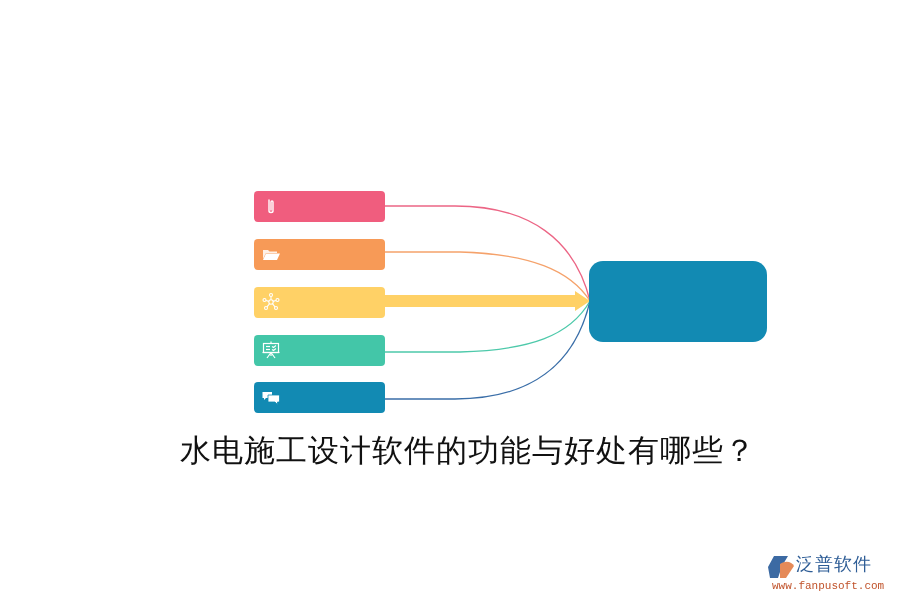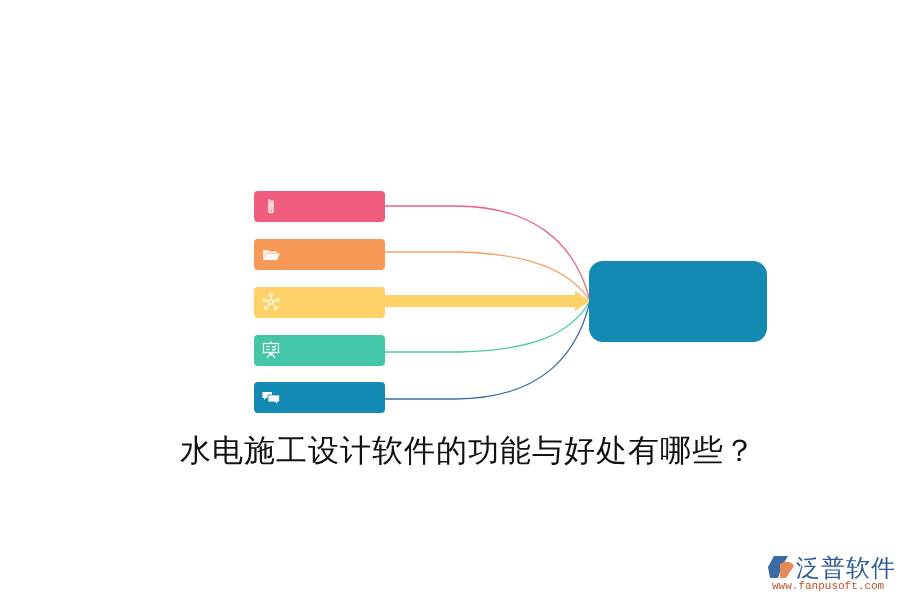--- a/index.html
+++ b/index.html
@@ -18,21 +18,21 @@
       border-radius: 14px; background: #128ab3;
     }
     .connectors { position: absolute; left: 0; top: 0; }
     .title {
       position: absolute; left: 0; top: 430px; width: 936px; text-align: center;
       font-family: "DejaVu Serif", "Liberation Serif", serif;
       font-size: 31px; color: #111; letter-spacing: 1px;
     }
     .brand { position: absolute; left: 768px; top: 552px; width: 130px; height: 45px; }
     .brand-name {
-      position: absolute; left: 28px; top: 0px; font-size: 24px; color: #2e5d96;
+      position: absolute; left: 28px; top: 0px; font-size: 18px; color: #2e5d96;
       font-family: "DejaVu Sans", sans-serif; letter-spacing: 1px; white-space: nowrap;
     }
     .brand-url {
       position: absolute; left: 4px; top: 28px; font-size: 11px; color: #c0522a;
       font-family: Liberation Mono, monospace; white-space: nowrap;
     }
     .brand-logo { position: absolute; left: 0; top: 2px; width: 28px; height: 26px; }
   </style>
 </head>
 <body>

